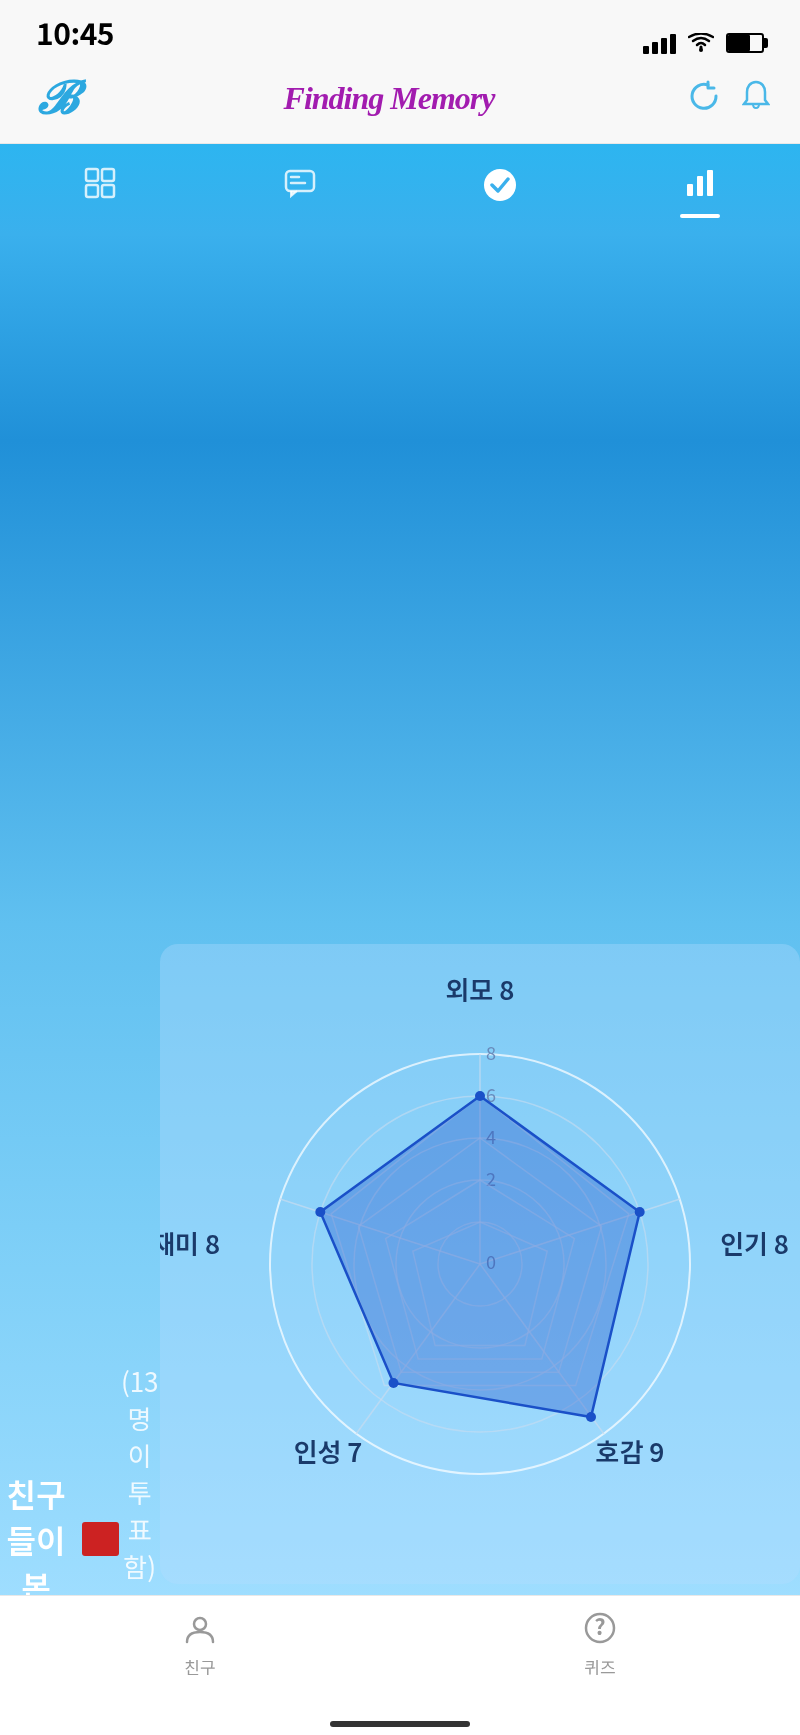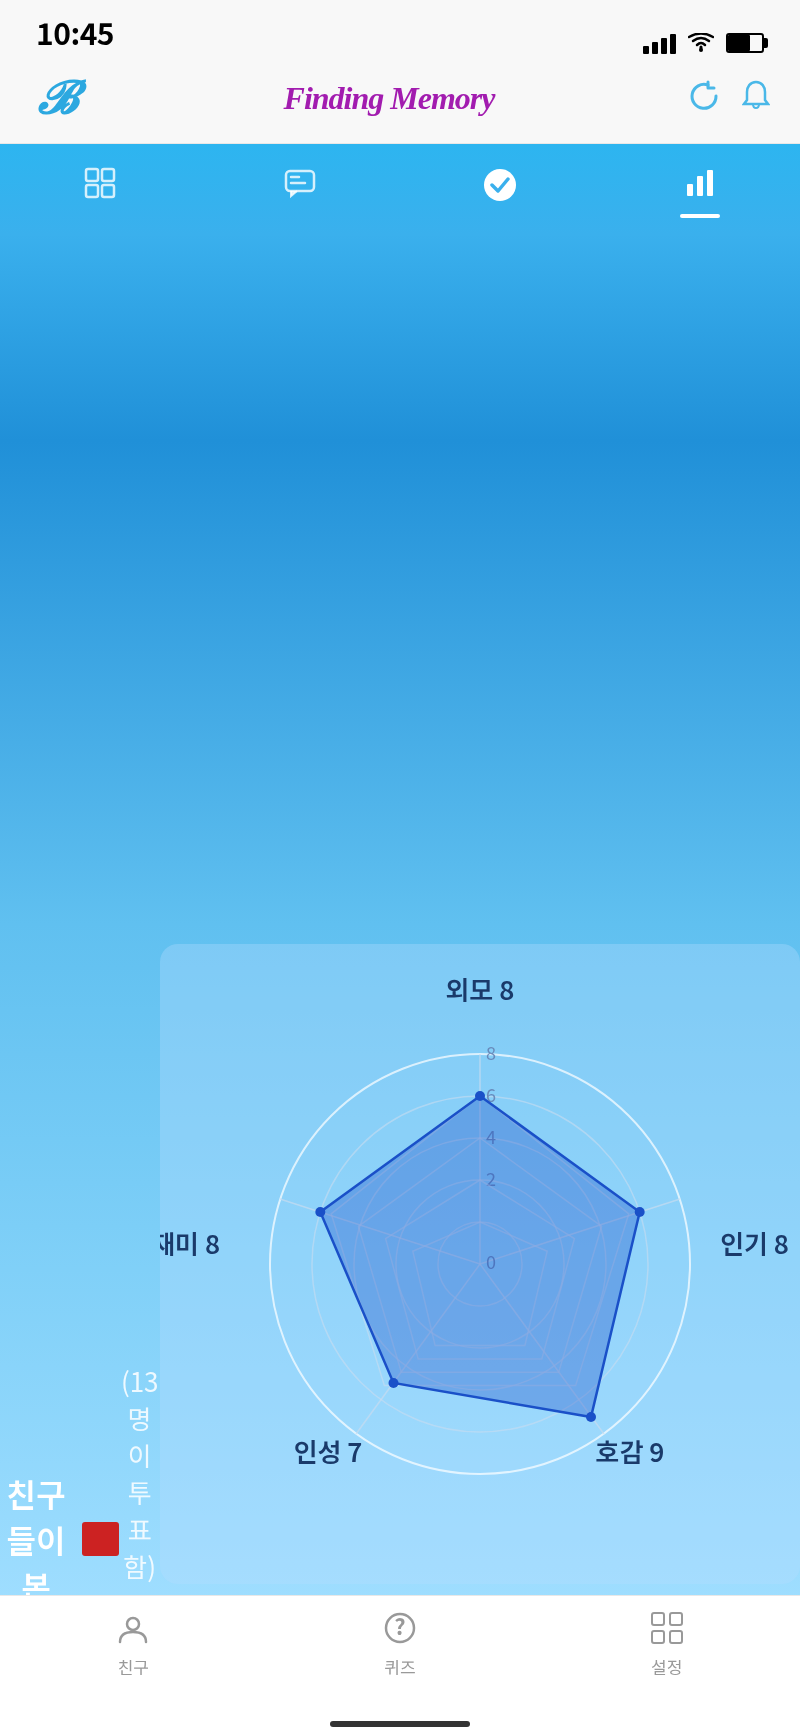--- a/index.html
+++ b/index.html
@@ -419,25 +419,14 @@
   </div>
   <div class="nav-item">
     <div class="nav-icon">
       <svg width="36" height="36" viewBox="0 0 36 36" fill="none">
         <circle cx="18" cy="18" r="14" stroke="#999" stroke-width="2.5" fill="none"></circle>
         <text x="18" y="25" text-anchor="middle" fill="#999" font-size="22" font-weight="700">?</text>
       </svg>
     </div>
     <span class="nav-label">퀴즈</span>
   </div>
-  <div class="nav-item">
-    <div class="nav-icon">
-      <svg width="36" height="36" viewBox="0 0 36 36" fill="none">
-        <rect x="3" y="3" width="12" height="12" rx="2" stroke="#999" stroke-width="2" fill="none"></rect>
-        <rect x="21" y="3" width="12" height="12" rx="2" stroke="#999" stroke-width="2" fill="none"></rect>
-        <rect x="3" y="21" width="12" height="12" rx="2" stroke="#999" stroke-width="2" fill="none"></rect>
-        <rect x="21" y="21" width="12" height="12" rx="2" stroke="#999" stroke-width="2" fill="none"></rect>
-      </svg>
-    </div>
-    <span class="nav-label">설정</span>
-  </div>
   <div class="home-bar"></div>
 </div>
 
 </body></html>

